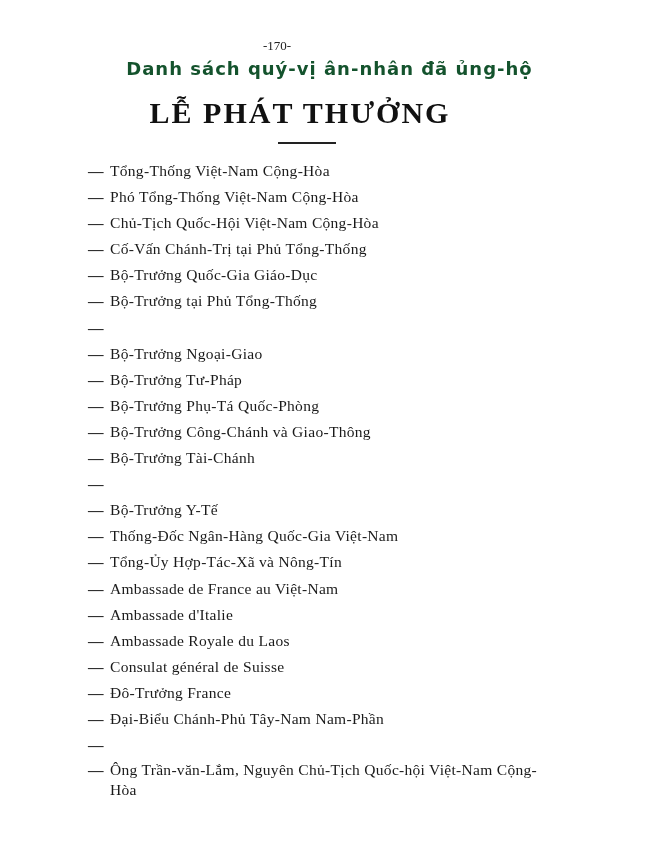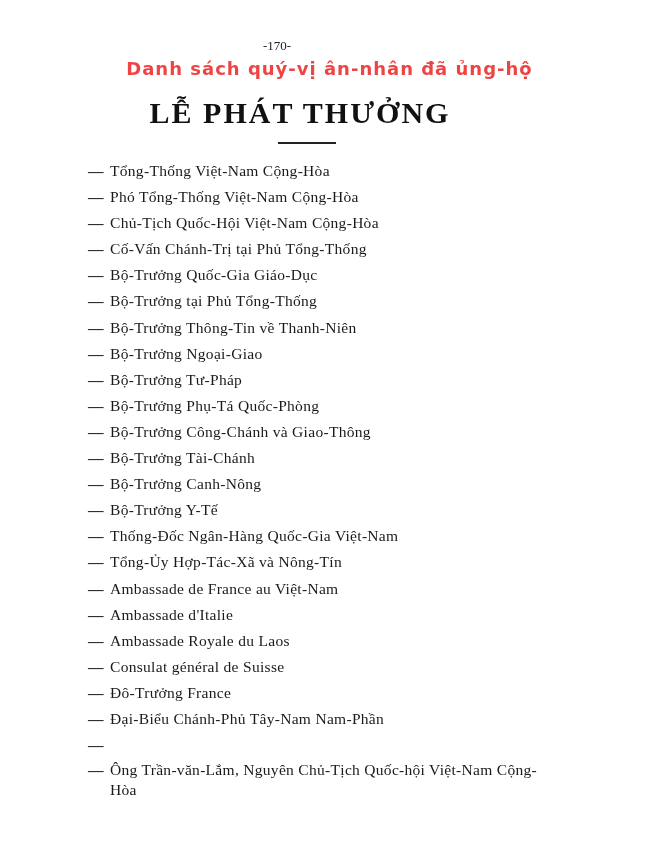--- a/index.html
+++ b/index.html
@@ -27,21 +27,21 @@
     .subtitle {
       position: absolute;
       top: 58px;
       left: 0;
       width: 659px;
       text-align: center;
       font-family: "DejaVu Sans", sans-serif;
       font-weight: bold;
       font-size: 18px;
       letter-spacing: 1px;
-      color: #ef4444;
+      color: #14532d;
     }
     .title {
       position: absolute;
       top: 96px;
       left: 0;
       width: 600px;
       text-align: center;
       font-family: "Liberation Serif", serif;
       font-weight: bold;
       font-size: 30px;
@@ -119,21 +119,20 @@
     <li class="list-item">
         <span class="dash">—</span>
         <span class="item-text">Bộ-Trưởng Quốc-Gia Giáo-Dục</span>
       </li>
     <li class="list-item">
         <span class="dash">—</span>
         <span class="item-text">Bộ-Trưởng tại Phủ Tổng-Thống</span>
       </li>
     <li class="list-item">
         <span class="dash">—</span>
-        <span class="item-text">Bộ-Trưởng Thông-Tin về Thanh-Niên</span>
       </li>
     <li class="list-item">
         <span class="dash">—</span>
         <span class="item-text">Bộ-Trưởng Ngoại-Giao</span>
       </li>
     <li class="list-item">
         <span class="dash">—</span>
         <span class="item-text">Bộ-Trưởng Tư-Pháp</span>
       </li>
     <li class="list-item">
@@ -143,21 +142,20 @@
     <li class="list-item">
         <span class="dash">—</span>
         <span class="item-text">Bộ-Trưởng Công-Chánh và Giao-Thông</span>
       </li>
     <li class="list-item">
         <span class="dash">—</span>
         <span class="item-text">Bộ-Trưởng Tài-Chánh</span>
       </li>
     <li class="list-item">
         <span class="dash">—</span>
-        <span class="item-text">Bộ-Trưởng Canh-Nông</span>
       </li>
     <li class="list-item">
         <span class="dash">—</span>
         <span class="item-text">Bộ-Trưởng Y-Tế</span>
       </li>
     <li class="list-item">
         <span class="dash">—</span>
         <span class="item-text">Thống-Đốc Ngân-Hàng Quốc-Gia Việt-Nam</span>
       </li>
     <li class="list-item">

